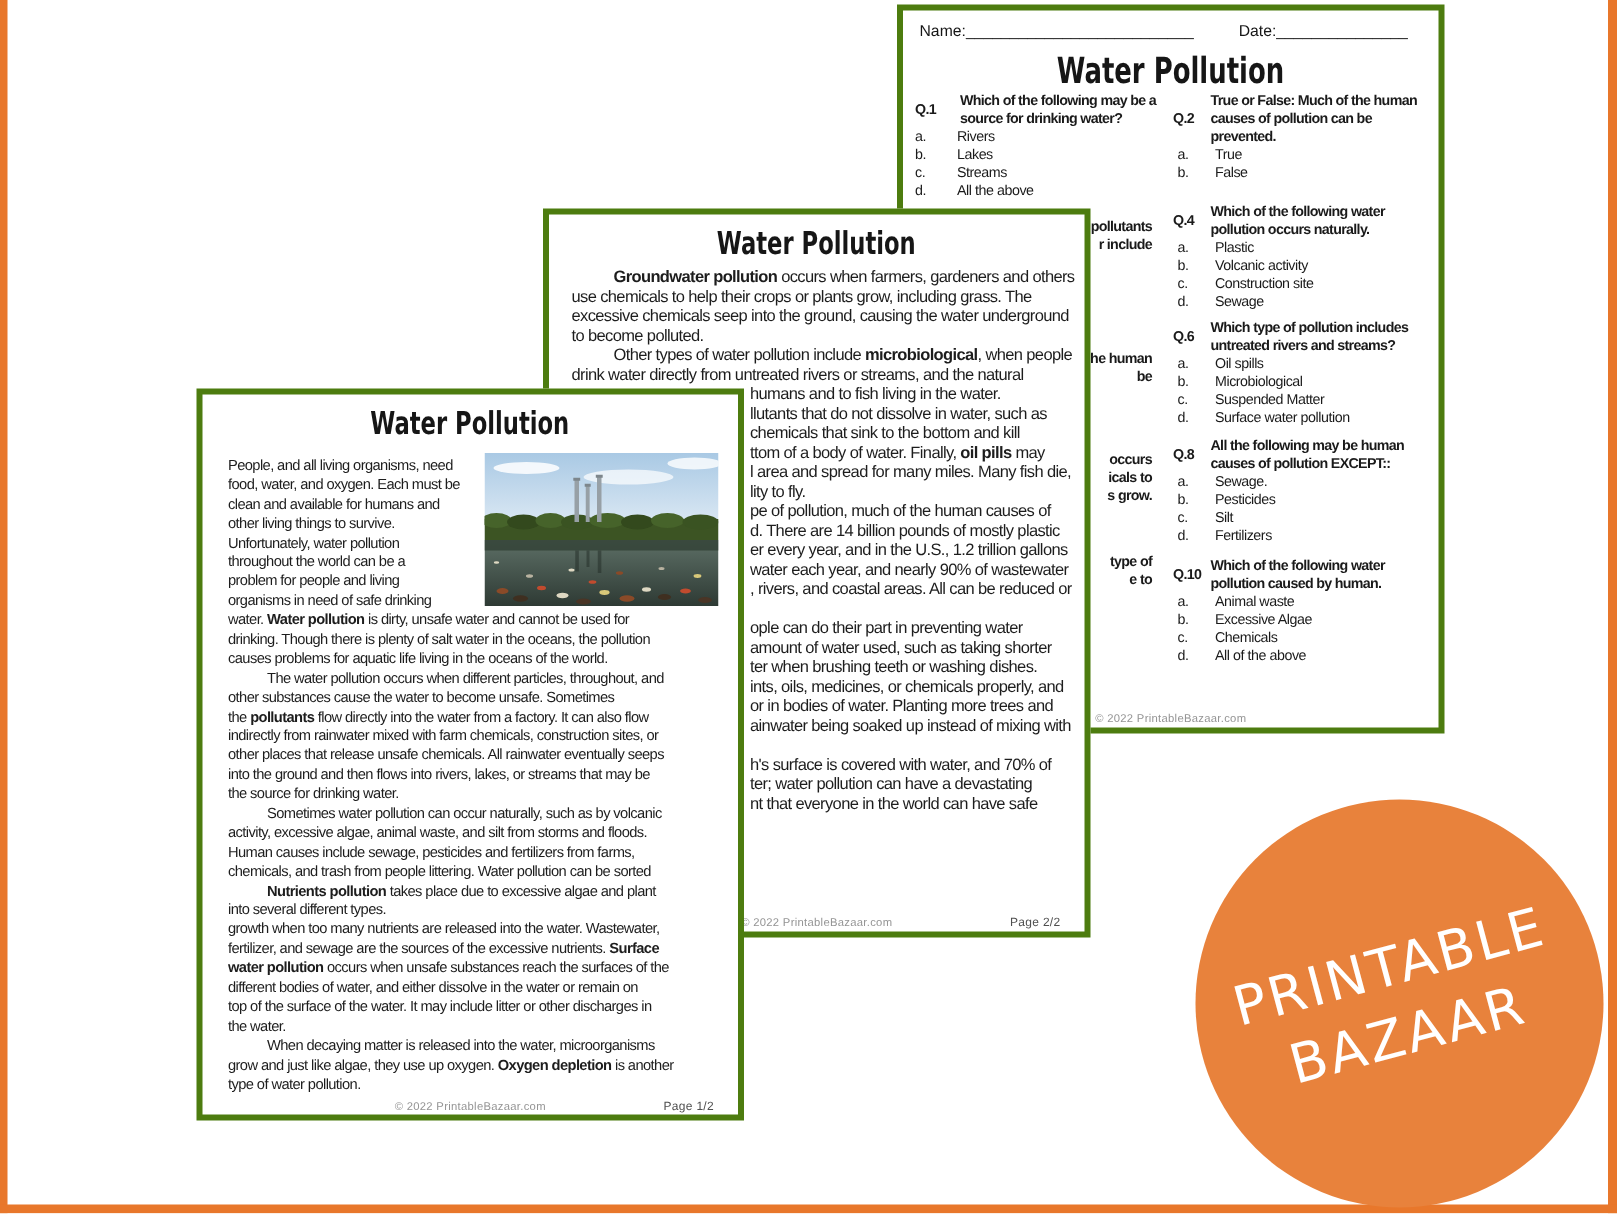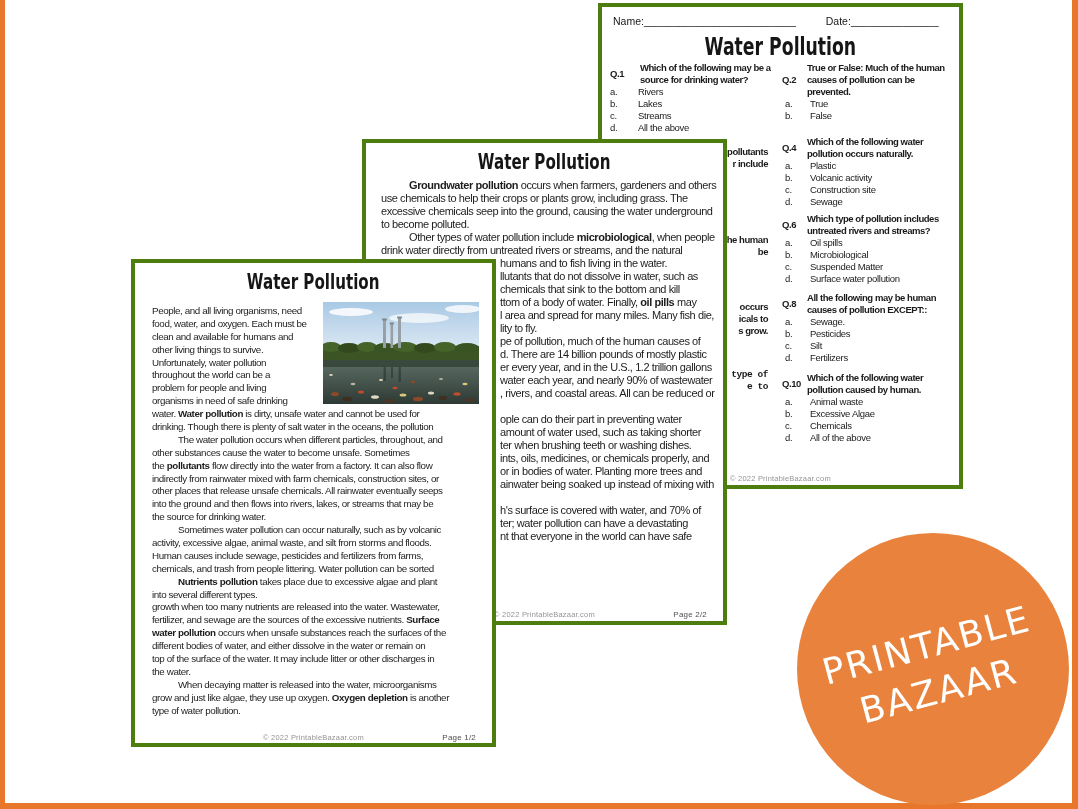--- a/index.html
+++ b/index.html
@@ -54,21 +54,21 @@
   .lcol .qn{flex:0 0 30px;}
   .qt{flex:1;font-weight:700;letter-spacing:-0.45px;}
   .opt{display:flex;}
   .ol{flex:0 0 25px;margin-left:3px;letter-spacing:-0.3px;}
   .lcol .ol{flex:0 0 28px;margin-left:0;}
   .ot{flex:1;letter-spacing:-0.3px;white-space:nowrap;}
 
   .frag{position:absolute;right:191px;text-align:right;font-weight:700;font-size:9.5px;
         letter-spacing:-0.45px;color:#1a1a1a;}
   .frag .ln{height:12px;line-height:12px;white-space:nowrap;}
-  .fragA{top:139px;} .fragB{top:227px;} .fragC{top:294px;} .fragD{top:362px;font-family:Liberation Mono, monospace;}
+  .fragA{top:139px;} .fragB{top:227px;} .fragC{top:294px;} .fragD{top:362px;}
 
   .badge{position:absolute;left:797px;top:533px;width:272px;height:272px;border-radius:50%;
          background:#e8823c;z-index:4;display:flex;align-items:center;justify-content:center;}
   .badge-text{transform:rotate(-15deg);text-align:center;color:#ffffff;
               font-family:"DejaVu Sans",sans-serif;font-size:36px;font-weight:400;
               letter-spacing:2px;line-height:1.3;}
 </style>
 </head>
 <body>
 
@@ -344,20 +344,21 @@
         <div class="ln"><span>People, and all living organisms, need</span></div>
         <div class="ln"><span>food, water, and oxygen. Each must be</span></div>
         <div class="ln"><span>clean and available for humans and</span></div>
         <div class="ln"><span>other living things to survive.</span></div>
         <div class="ln"><span>Unfortunately, water pollution</span></div>
         <div class="ln"><span>throughout the world can be a</span></div>
         <div class="ln"><span>problem for people and living</span></div>
         <div class="ln"><span>organisms in need of safe drinking</span></div>
         <div class="ln"><span>water. </span><b>Water pollution</b><span> is dirty, unsafe water and cannot be used for</span></div>
         <div class="ln"><span>drinking. Though there is plenty of salt water in the oceans, the pollution</span></div>
+        <div class="ln"><span>causes problems for aquatic life living in the oceans of the world.</span></div>
         <div class="ln ind"><span>The water pollution occurs when different particles, throughout, and</span></div>
         <div class="ln"><span>other substances cause the water to become unsafe. Sometimes</span></div>
         <div class="ln"><span>the </span><b>pollutants</b><span> flow directly into the water from a factory. It can also flow</span></div>
         <div class="ln"><span>indirectly from rainwater mixed with farm chemicals, construction sites, or</span></div>
         <div class="ln"><span>other places that release unsafe chemicals. All rainwater eventually seeps</span></div>
         <div class="ln"><span>into the ground and then flows into rivers, lakes, or streams that may be</span></div>
         <div class="ln"><span>the source for drinking water.</span></div>
         <div class="ln ind"><span>Sometimes water pollution can occur naturally, such as by volcanic</span></div>
         <div class="ln"><span>activity, excessive algae, animal waste, and silt from storms and floods.</span></div>
         <div class="ln"><span>Human causes include sewage, pesticides and fertilizers from farms,</span></div>

